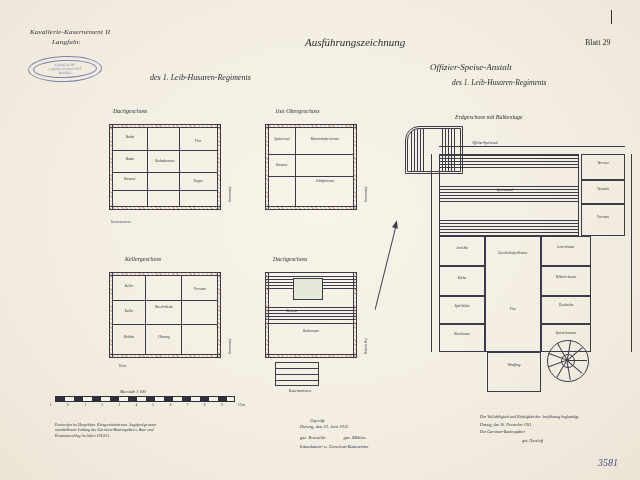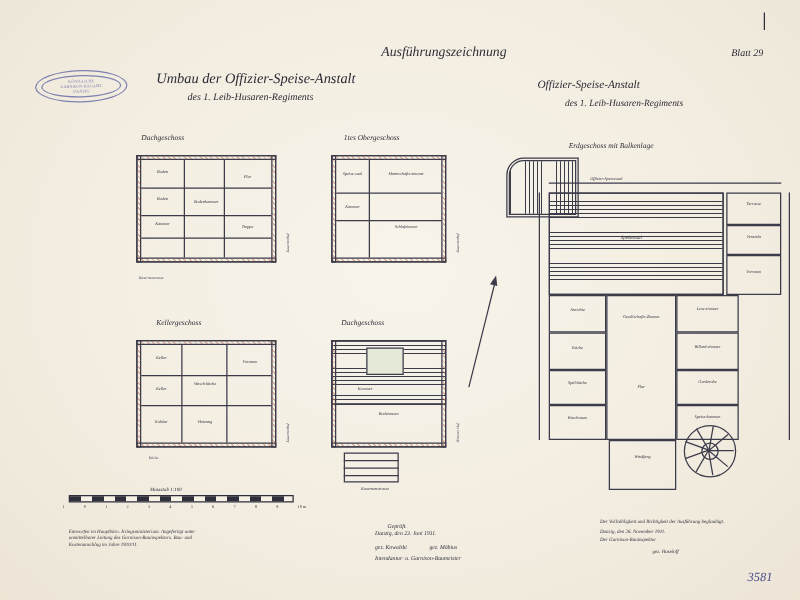--- a/index.html
+++ b/index.html
@@ -12,21 +12,21 @@
   #sheet{
     position:relative;width:640px;height:480px;
     background:
       radial-gradient(ellipse at 50% 45%, #f8f4ea 0%, #f3ede1 60%, #ece5d6 100%);
   }
 
   
   .hdr-left{position:absolute;left:30px;top:28px;font-size:7px;font-style:italic;letter-spacing:.2px;}
   .hdr-left .l2{margin-left:22px;margin-top:2px;font-size:7px;}
   .hdr-mid{position:absolute;left:305px;top:36px;font-size:11px;font-style:italic;}
-  .hdr-right{position:absolute;left:585px;top:38px;font-size:8px;font-style:italic;}
+  .hdr-right{position:absolute;left:585px;top:38px;font-size:8px;}
   .title1{position:absolute;left:125px;top:57px;font-size:11.5px;font-style:italic;}
   .title2{position:absolute;left:150px;top:73px;font-size:8px;font-style:italic;}
   .title3{position:absolute;left:430px;top:62px;font-size:9px;font-style:italic;}
   .title4{position:absolute;left:452px;top:78px;font-size:7.5px;font-style:italic;}
 
   
   .stamp{
     position:absolute;left:28px;top:56px;width:72px;height:24px;
     border:1.2px solid #6a6fa8;border-radius:50%/50%;
     color:#6a6fa8;font-size:3.4px;text-align:center;
@@ -83,31 +83,34 @@
   .spiral{position:absolute;border:.7px solid #3b3b4a;border-radius:50%;}
   .spoke{position:absolute;background:#3b3b4a;height:.6px;transform-origin:left center;}
 </style>
 </head>
 <body>
 
 <div id="sheet">
 
   <div class="corner-tick"></div>
 
+  <div class="hdr-left">
+    <div>Kavallerie-Kasernement II</div>
+    <div class="l2">Langfuhr.</div>
+  </div>
   <div class="hdr-mid">Ausführungszeichnung</div>
   <div class="hdr-right">Blatt 29</div>
 
   <div class="stamp">
     <div class="inner"></div>
     <div>KÖNIGLICHE</div>
     <div>GARNISON-BAUAMT</div>
     <div>DANZIG</div>
   </div>
 
-  <div class="title1">Umbau der Offizier-Speise-Anstalt</div>
   <div class="title2">des 1. Leib-Husaren-Regiments</div>
   <div class="title3">Offizier-Speise-Anstalt</div>
   <div class="title4">des 1. Leib-Husaren-Regiments</div>
 
   <div class="plan" style="left:95px;top:110px;width:145px;height:130px;">
     <div class="cap" style="left:18px;top:-2px;">Dachgeschoss</div>
 
     <div class="bx" style="left:14px;top:14px;width:112px;height:86px;"></div>
     <div class="hatch" style="left:14px;top:14px;width:112px;height:4px;"></div>
     <div class="hatch" style="left:14px;top:96px;width:112px;height:4px;"></div>

